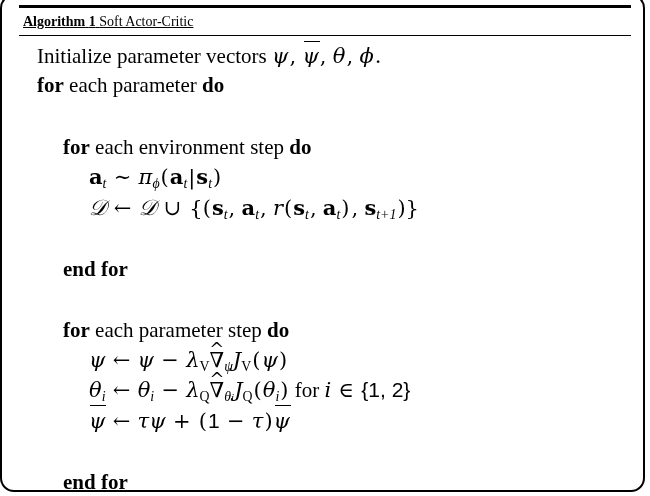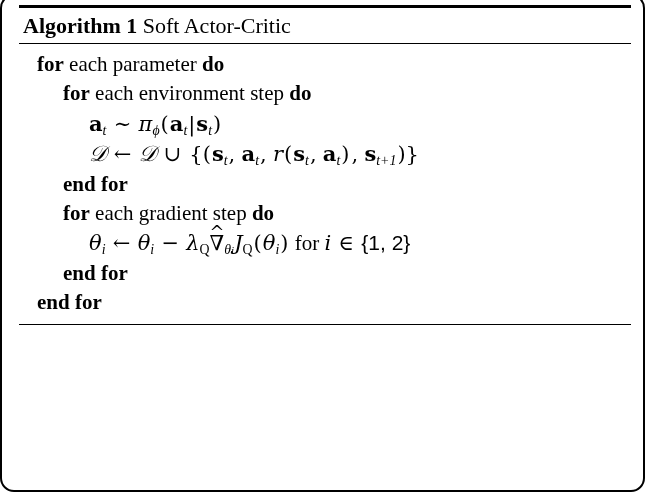--- a/index.html
+++ b/index.html
@@ -41,41 +41,42 @@
     height: 0;
     margin: 0;
   }
   .rule-thin {
     border-top: 1.6px solid #000000;
     height: 0;
     margin: 0;
   }
 
   #algorithm-title {
-    font-size: 22px;
+    font-size: 14px;
     line-height: 1.0;
     padding: 7px 0 6px 4px;
     white-space: nowrap;
+    text-decoration: underline;
   }
   #algorithm-title .kw {
     font-weight: bold;
   }
 
   #algorithm-body {
     padding: 6px 0 6px 0;
   }
 
   .alg-line {
     font-size: 21px;
     line-height: 29.4px;
     white-space: nowrap;
     padding-left: 18px;
   }
   .indent-1 { padding-left: 18px; }
-  .indent-2 { padding-left: 44px; }
+  .indent-2 { padding-left: 44px; margin-top: 32px; }
   .indent-3 { padding-left: 70px; }
 
   .kw { font-weight: bold; }
 
   
   .math {
     font-family: "DejaVu Serif", "Liberation Serif", serif;
     font-style: italic;
     font-size: 21px;
   }
@@ -152,20 +153,27 @@
     <div id="algorithm-title">
       <span class="kw"></span><span class="kw">Algorithm</span>
       <span class="kw">1</span>
       <span>Soft Actor-Critic</span>
     </div>
 
     <div class="rule-thin"></div>
 
     <div id="algorithm-body">
 
+      <div class="alg-line indent-1">
+        <span class="roman">Initialize parameter vectors</span>
+        <span class="math">ψ</span><span class="op tight">,</span>
+        <span class="math bar-over">ψ</span><span class="op tight">,</span>
+        <span class="math">θ</span><span class="op tight">,</span>
+        <span class="math">ϕ</span><span class="op tight">.</span>
+      </div>
 
       <div class="alg-line indent-1">
         <span class="kw">for</span>
         <span class="roman">each</span>
         <span class="roman">parameter</span>
         <span class="kw">do</span>
       </div>
 
       <div class="alg-line indent-2">
         <span class="kw">for</span>
@@ -189,38 +197,54 @@
         <span class="op tight">{(</span><span class="bfup">s</span><sub>t</sub><span class="op tight">,</span> <span class="bfup">a</span><sub>t</sub><span class="op tight">,</span> <span class="math">r</span><span class="op tight">(</span><span class="bfup">s</span><sub>t</sub><span class="op tight">,</span> <span class="bfup">a</span><sub>t</sub><span class="op tight">)</span><span class="op tight">,</span> <span class="bfup">s</span><sub>t+1</sub><span class="op tight">)}</span>
       </div>
 
       <div class="alg-line indent-2">
         <span class="kw">end for</span>
       </div>
 
       <div class="alg-line indent-2">
         <span class="kw">for</span>
         <span class="roman">each</span>
-        <span class="roman">gradient step</span>
+        <span class="roman">parameter step</span>
         <span class="kw">do</span>
       </div>
 
+      <div class="alg-line indent-3">
+        <span class="math">ψ</span>
+        <span class="op">←</span>
+        <span class="math">ψ</span>
+        <span class="op">−</span>
+        <span class="math">λ</span><sub class="up">V</sub><span class="nabla hat-over">∇</span><sub>ψ</sub><span class="math">J</span><sub class="up">V</sub><span class="op tight">(</span><span class="math">ψ</span><span class="op tight">)</span>
+      </div>
 
       <div class="alg-line indent-3">
         <span class="math">θ</span><sub>i</sub>
         <span class="op">←</span>
         <span class="math">θ</span><sub>i</sub>
         <span class="op">−</span>
         <span class="math">λ</span><sub class="up">Q</sub><span class="nabla hat-over">∇</span><sub>θ<span style="font-size:0.8em">i</span></sub><span class="math">J</span><sub class="up">Q</sub><span class="op tight">(</span><span class="math">θ</span><sub>i</sub><span class="op tight">)</span>
         <span class="roman">for</span>
         <span class="math">i</span>
         <span class="op">∈</span>
         <span class="mathup">{1, 2}</span>
       </div>
 
 
+      <div class="alg-line indent-3">
+        <span class="math bar-over">ψ</span>
+        <span class="op">←</span>
+        <span class="math">τ</span><span class="math">ψ</span>
+        <span class="op">+</span>
+        <span class="op tight">(</span><span class="mathup">1</span>
+        <span class="op">−</span>
+        <span class="math">τ</span><span class="op tight">)</span><span class="math bar-over">ψ</span>
+      </div>
 
       <div class="alg-line indent-2">
         <span class="kw">end for</span>
       </div>
 
       <div class="alg-line indent-1">
         <span class="kw">end for</span>
       </div>
 
     </div>

